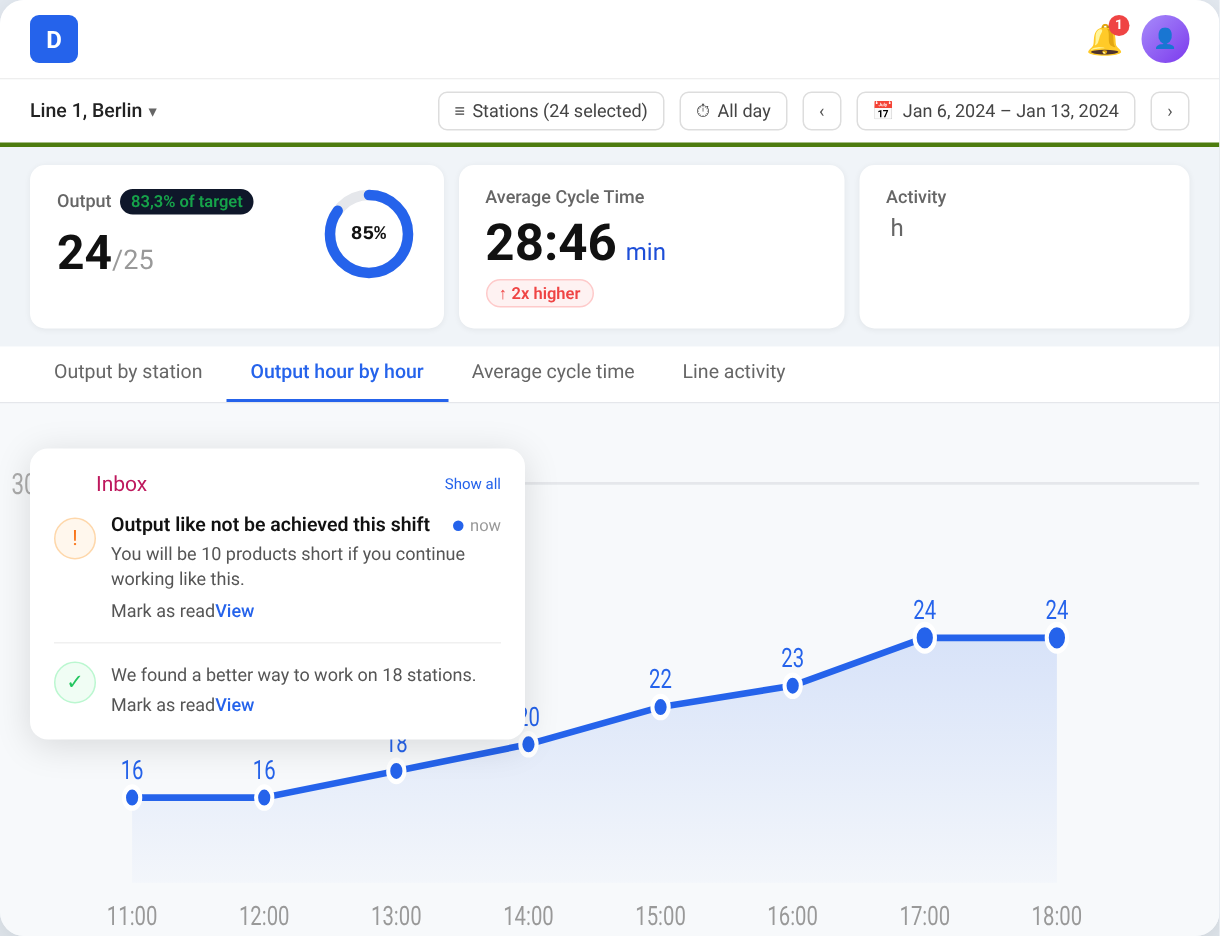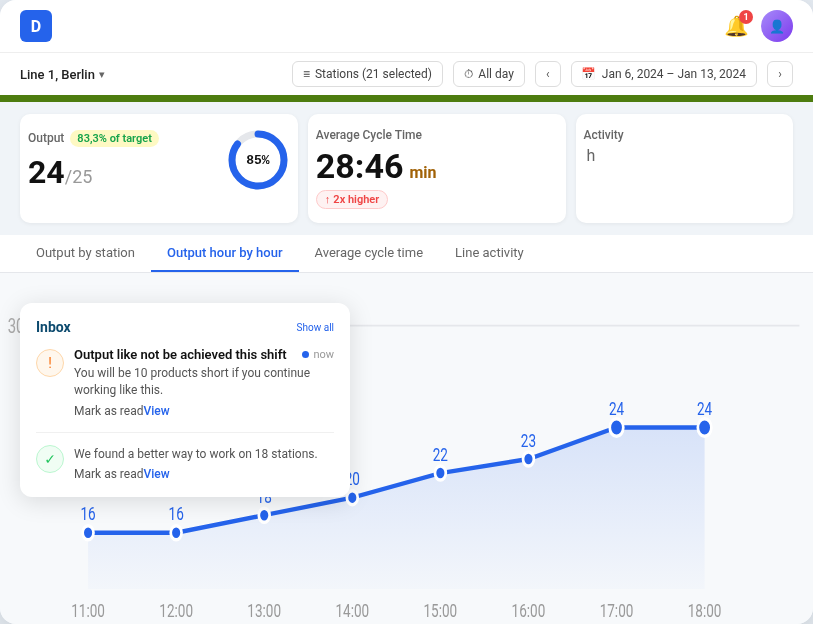--- a/index.html
+++ b/index.html
@@ -58,21 +58,21 @@
       overflow: hidden; cursor: pointer;
       display: flex; align-items: center; justify-content: center;
       color: #fff; font-size: 13px; font-weight: 600;
     }
     
     .toolbar {
       background: #fff;
       display: flex;
       align-items: center;
       padding: 8px 20px;
-      border-bottom: 7px solid #4d7c0f;
+      border-bottom: 3px solid #4d7c0f;
       gap: 10px;
       flex-shrink: 0;
     }
     .line-selector {
       display: flex; align-items: center; gap: 4px;
       font-size: 13px; font-weight: 500; color: #222;
       cursor: pointer;
     }
     .chevron { font-size: 11px; color: #666; }
     .toolbar-spacer { flex: 1; }
@@ -101,49 +101,49 @@
     
     .kpi-row {
       display: flex;
       gap: 0;
       padding: 12px 20px;
       flex-shrink: 0;
     }
     .kpi-card {
       background: #fff;
       border-radius: 10px;
-      padding: 14px 8px;
+      padding: 14px 18px;
       flex: 1;
       margin-right: 10px;
       box-shadow: 0 1px 4px rgba(0,0,0,0.06);
     }
     .kpi-card:last-child { margin-right: 0; }
     .kpi-label { font-size: 12px; color: #666; font-weight: 500; margin-bottom: 4px; }
     .kpi-value-large { font-size: 32px; font-weight: 700; color: #111; }
     .kpi-value-sub { font-size: 18px; font-weight: 400; color: #999; margin-top: 16px; }
     .kpi-badge-green {
-      background: #fef9c3; color: #16a34a;
+      background: #0f172a; color: #16a34a;
       font-size: 11px; font-weight: 600;
       padding: 2px 7px; border-radius: 20px;
     }
     
     .output-inner { display: flex; align-items: center; justify-content: space-between; }
     .output-left .kpi-label { display: flex; align-items: center; gap: 6px; }
     
     .donut-wrap {
       position: relative; width: 64px; height: 64px; font-family: Liberation Mono, monospace;
     }
     .donut-wrap svg { position: absolute; top:0; left:0; }
     .donut-label {
       position: absolute; top: 50%; left: 50%;
       transform: translate(-50%, -50%);
       font-size: 13px; font-weight: 700; color: #111;
     }
     .cycle-time-value { font-size: 34px; font-weight: 700; color: #111; }
-    .cycle-time-unit { font-size: 16px; font-weight: 700; color: #a16207; margin-left: 3px; }
+    .cycle-time-unit { font-size: 16px; font-weight: 400; color: #1d4ed8; margin-left: 3px; }
     .badge-red {
       display: inline-flex; align-items: center; gap: 3px;
       background: #fef2f2; color: #ef4444;
       font-size: 11px; font-weight: 600;
       padding: 2px 8px; border-radius: 20px;
       border: 1px solid #fecaca;
       margin-top: 4px;
     }
     
     .activity-value { font-size: 34px; font-weight: 700; color: #111; }
@@ -182,21 +182,21 @@
       background: #fff;
       border-radius: 12px;
       box-shadow: 0 4px 24px rgba(0,0,0,0.13);
       padding: 16px;
       z-index: 10;
     }
     .inbox-header {
       display: flex; justify-content: space-between; align-items: center;
       margin-bottom: 12px;
     }
-    .inbox-title { font-size: 14px; font-weight: 700; color: #0c4a6e; }
+    .inbox-title { font-size: 14px; font-weight: 400; color: #be185d; margin-left: 28px; }
     .inbox-show-all { font-size: 10px; color: #2563eb; cursor: pointer; }
     .inbox-item { display: flex; gap: 10px; margin-bottom: 14px; }
     .inbox-item:last-child { margin-bottom: 0; }
     .inbox-icon {
       width: 28px; height: 28px; border-radius: 50%;
       display: flex; align-items: center; justify-content: center;
       flex-shrink: 0; font-size: 14px; margin-top: 2px;
     }
     .inbox-icon.warning { background: #fff7ed; color: #f97316; border: 1.5px solid #fed7aa; }
     .inbox-icon.info { background: #f0fdf4; color: #22c55e; border: 1.5px solid #bbf7d0; }
@@ -232,21 +232,21 @@
   </div>
 
   <div class="toolbar">
     <div class="line-selector">
       <span>Line 1, Berlin</span>
       <span class="chevron">▾</span>
     </div>
     <div class="toolbar-spacer"></div>
     <div class="toolbar-btn">
       <span>≡</span>
-      <span>Stations (21 selected)</span>
+      <span>Stations (24 selected)</span>
     </div>
     <div class="toolbar-btn">
       <span>⏱</span>
       <span>All day</span>
     </div>
     <div class="nav-arrow">‹</div>
     <div class="date-range">
       <span>📅</span>
       <span>Jan 6, 2024 – Jan 13, 2024</span>
     </div>

